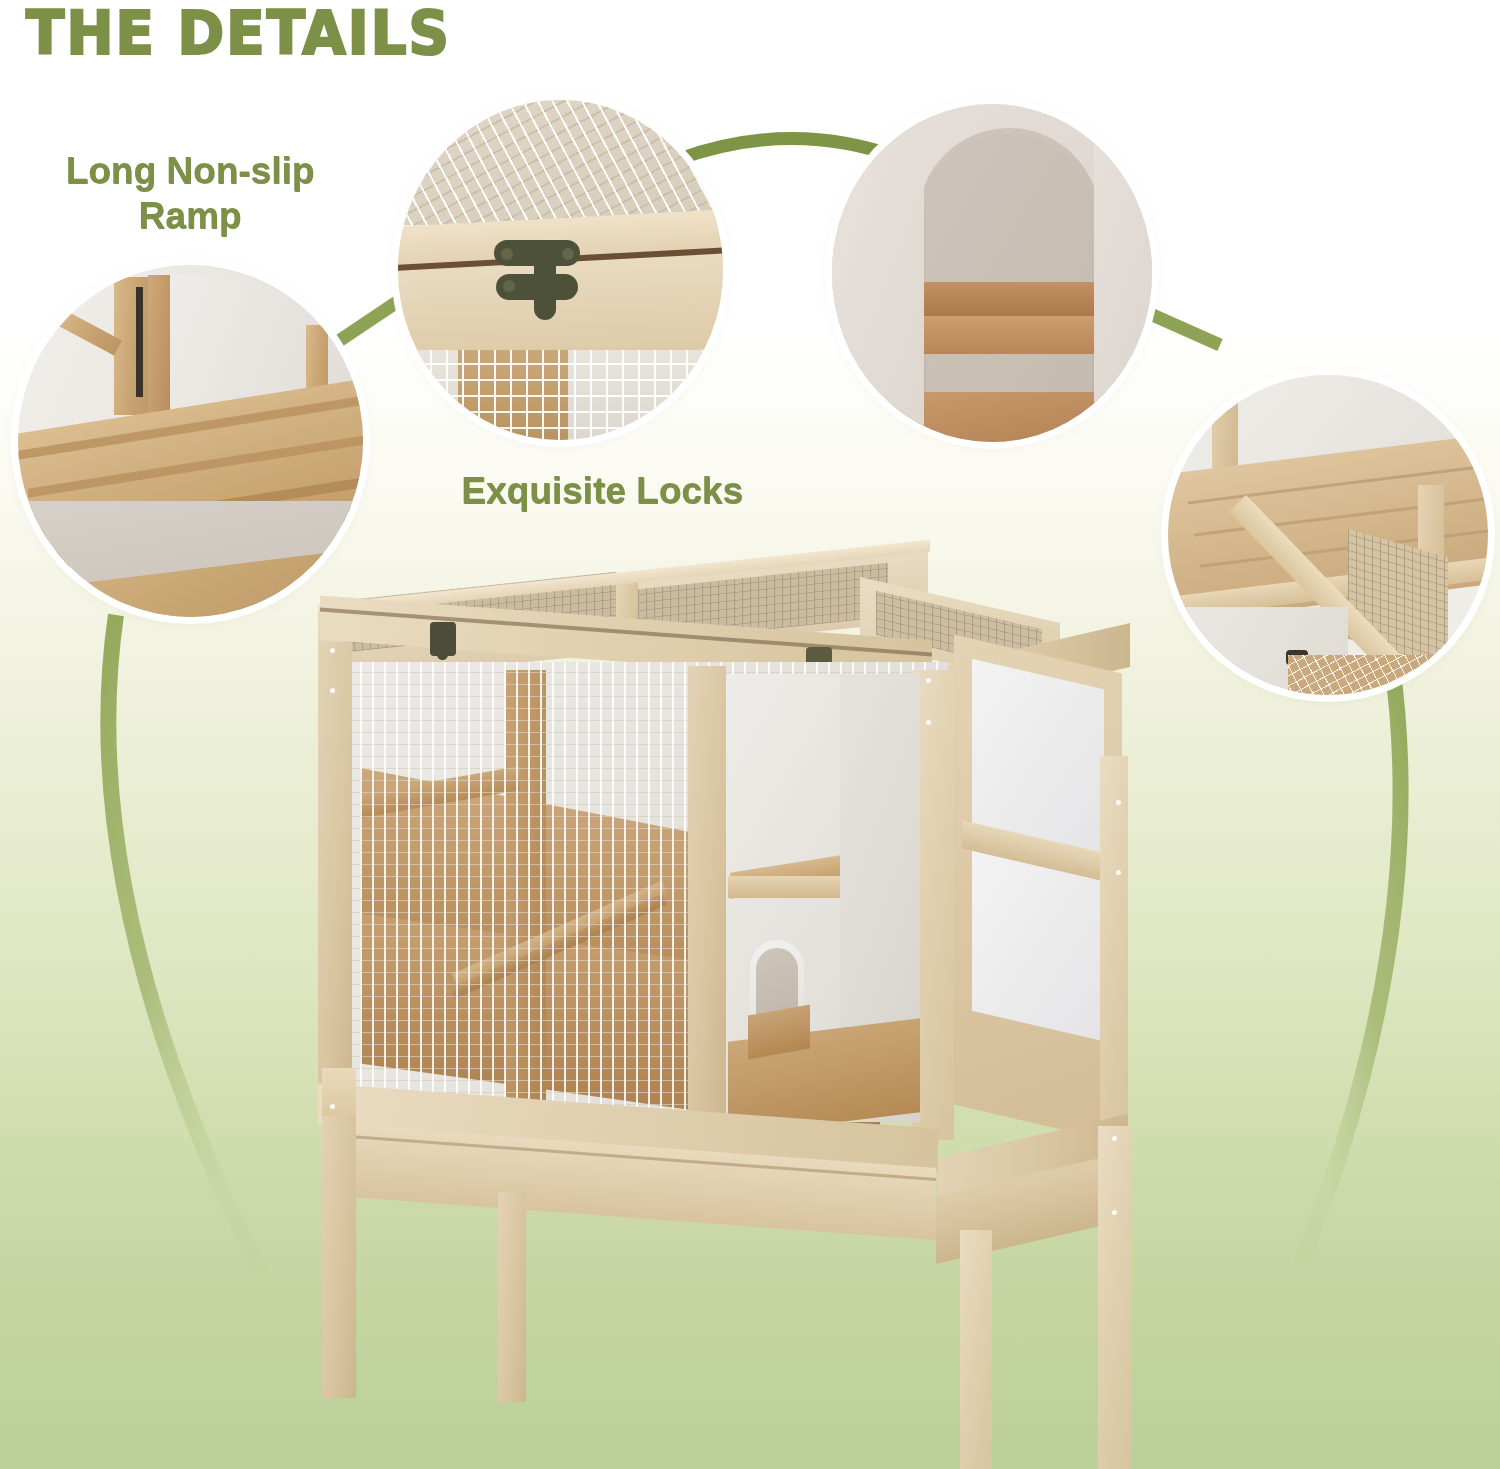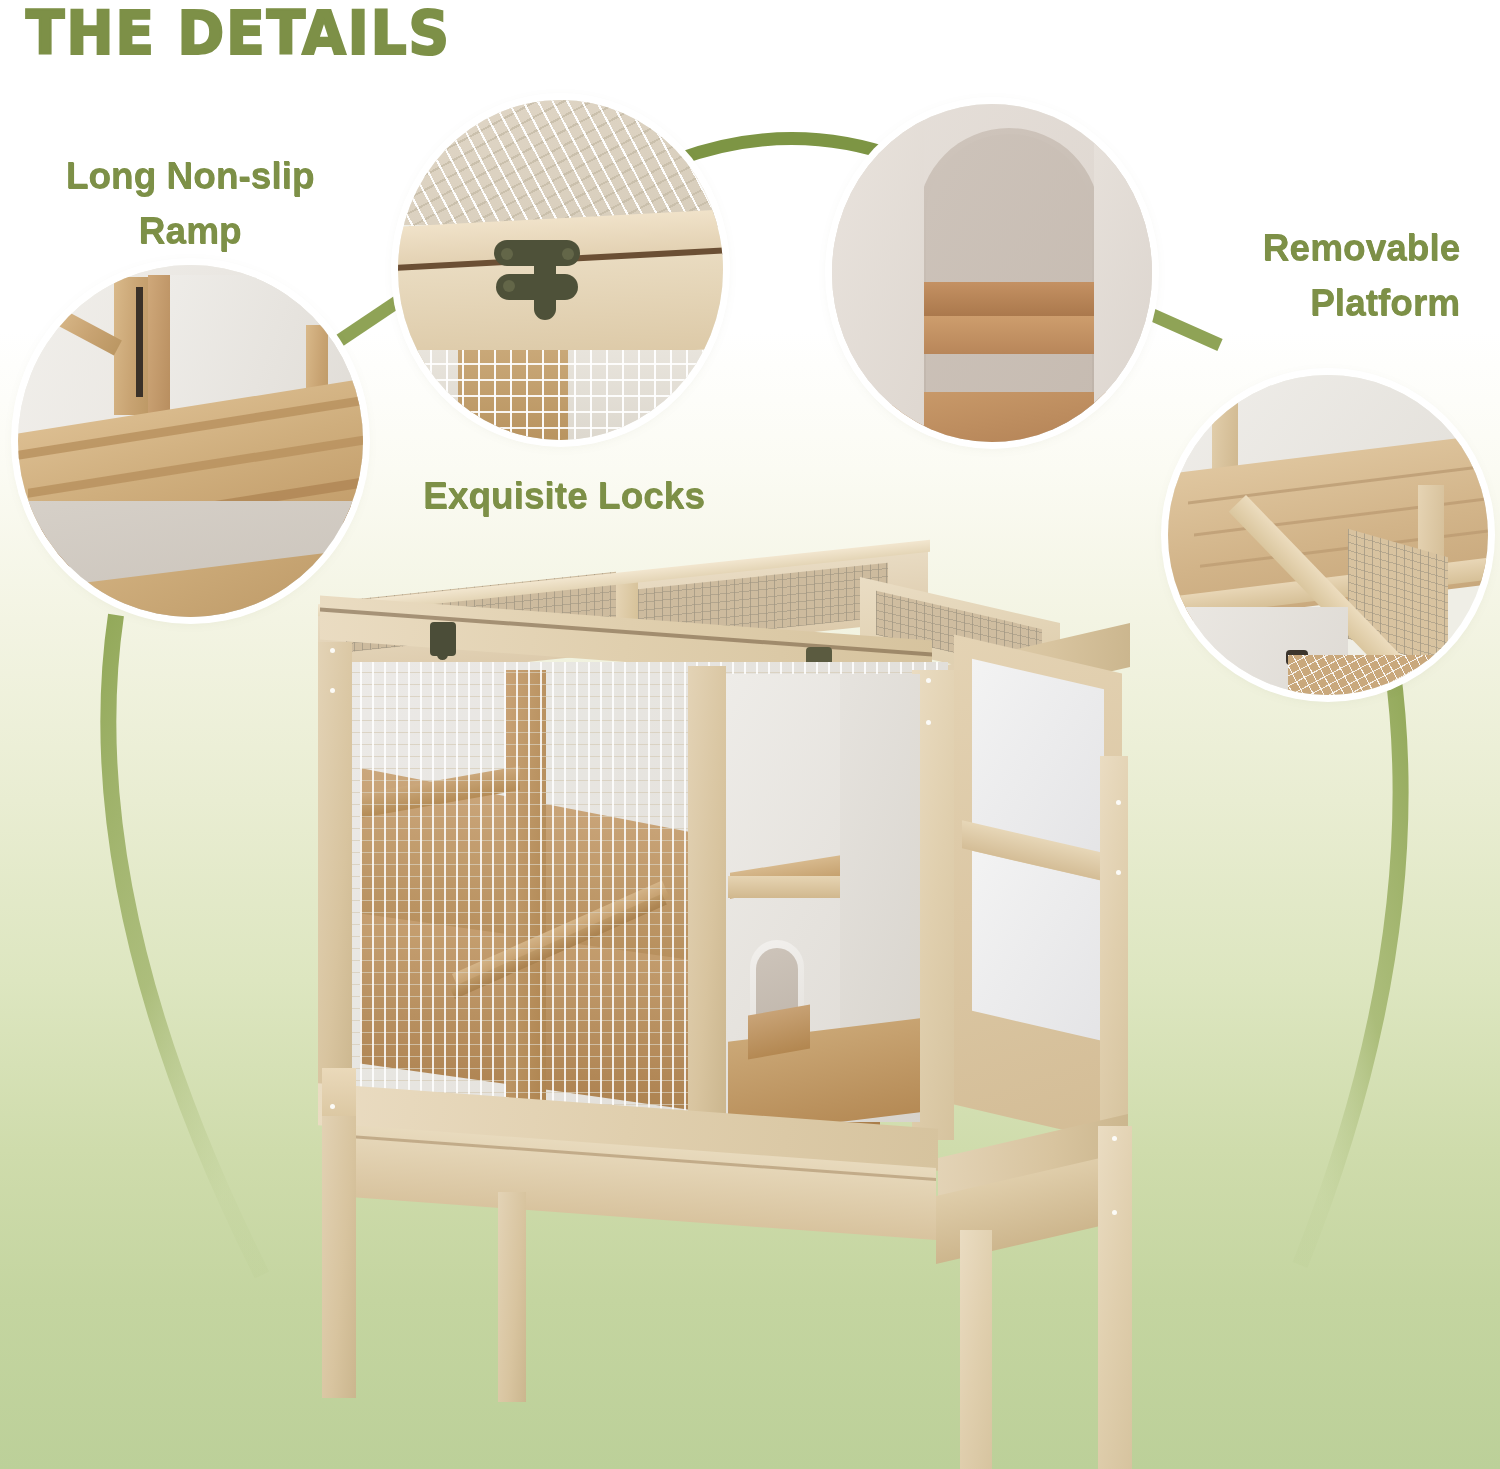--- a/index.html
+++ b/index.html
@@ -37,26 +37,26 @@
     font-stretch:condensed;
     -webkit-text-stroke:2.2px #7d9047;
   }
 
   
   .flabel{
     position:absolute;
     color:#7d9047;
     font-weight:bold;
     font-size:37px;
-    line-height:55px;
+    line-height:45px;
     white-space:pre-line;
     text-shadow:0.5px 0.5px 0 #7d9047;
   }
   #lbl-ramp{left:40px;top:148px;width:300px;text-align:center;}
-  #lbl-locks{left:423px;top:468px;width:320px;text-align:left;}
+  #lbl-locks{left:423px;top:468px;width:320px;text-align:right;}
   #lbl-hole{left:860px;top:468px;width:300px;text-align:left;}
   #lbl-platform{left:1140px;top:220px;width:320px;text-align:right;}
 
   
   #connectors{position:absolute;left:0;top:0;width:1500px;height:1469px;}
 
   
   .circ{
     position:absolute;border-radius:50%;
     overflow:hidden;
@@ -137,22 +137,20 @@
     <path d="M1130,305 L1220,345" stroke="#8fa356" stroke-width="13" fill="none"></path>
 
     <path d="M116,615 Q74,900 262,1275" stroke="url(#fadeL)" stroke-width="16" fill="none"></path>
 
     <path d="M1392,665 Q1430,940 1300,1265" stroke="url(#fadeR)" stroke-width="16" fill="none"></path>
   </svg>
 
   <div class="flabel" id="lbl-ramp">Long Non-slip
 Ramp</div>
   <div class="flabel" id="lbl-locks">Exquisite Locks</div>
-  <div class="flabel" id="lbl-platform">Removable
-Platform</div>
 
   <div class="circ" id="c-ramp">
     <div class="r-wall" style="left:0;top:0;width:345px;height:200px;background:linear-gradient(110deg,#f1efeb,#e3dfd9);"></div>
 
     <div style="position:absolute;left:150px;top:10px;width:200px;height:190px;background:linear-gradient(110deg,#eeece8,#dfdbd5);"></div>
 
     <div class="r-wood" style="left:96px;top:12px;width:38px;height:138px;"></div>
     <div class="r-wood" style="left:130px;top:10px;width:22px;height:140px;background:linear-gradient(95deg,#cfa87a,#b88e5f);"></div>
 
     <div style="position:absolute;left:118px;top:22px;width:7px;height:110px;background:#3a3128;"></div>

